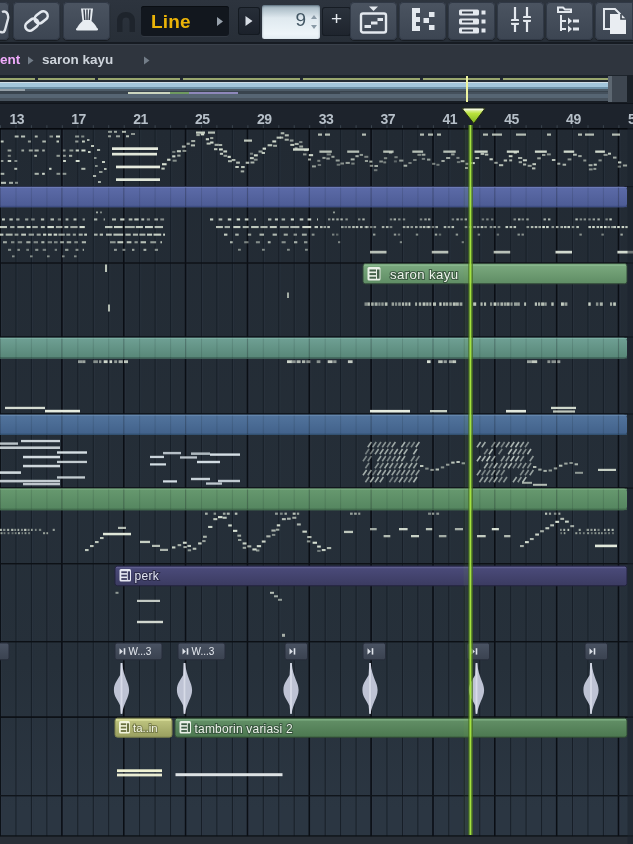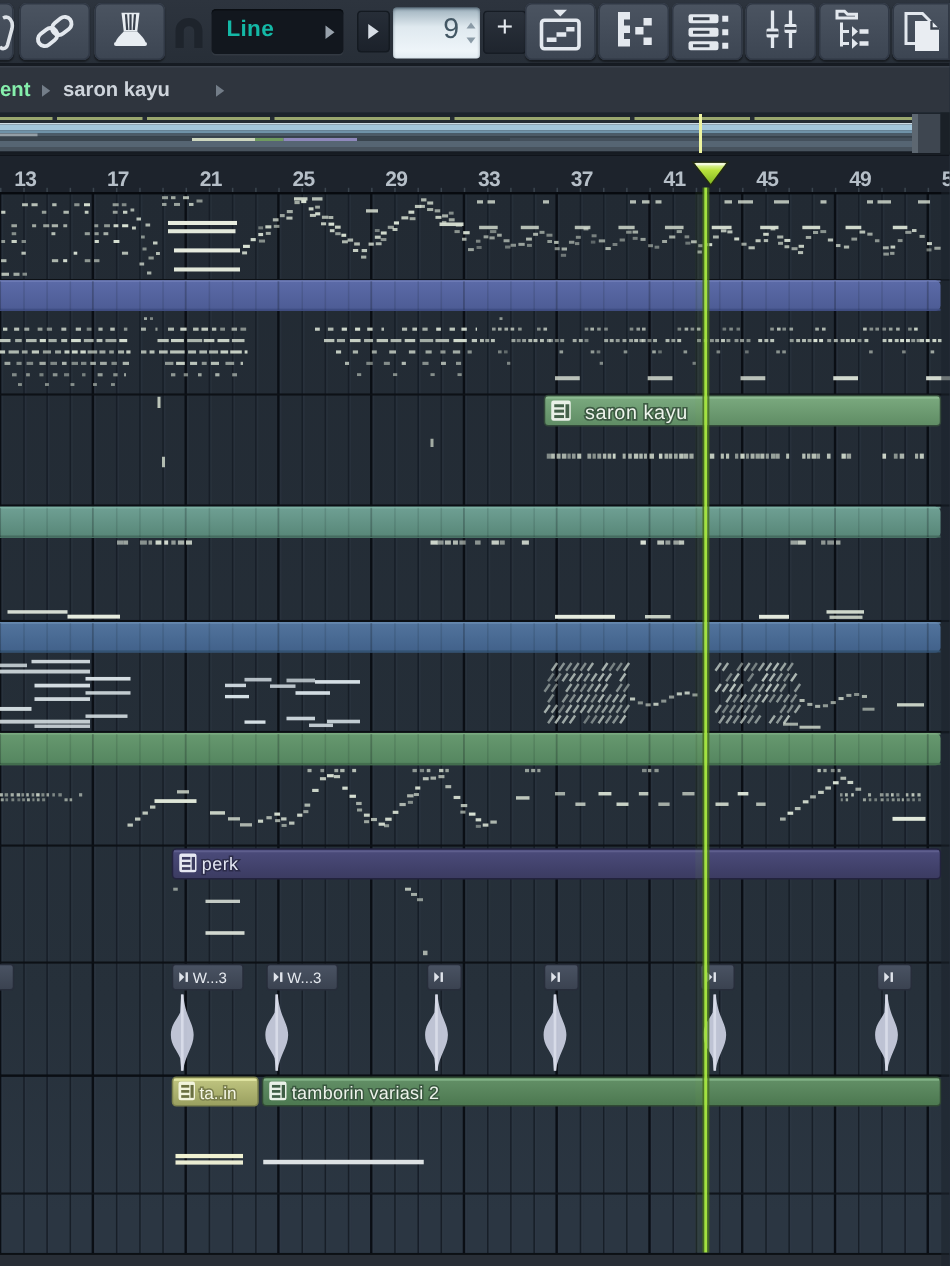--- a/index.html
+++ b/index.html
@@ -35,21 +35,21 @@
         <line x1="18" y1="3.5" x2="17.2" y2="14"></line>
  </g>
  <rect x="4" y="22" width="22" height="2.6" rx="1.3" fill="#e8edf2"></rect>
 </svg>
 
 <svg class="abs" style="left:113px;top:10px" width="26" height="24" viewBox="0 0 26 24">
  <path d="M 4 22 L 4 11 C 4 5 8 2 13 2 C 18 2 22 5 22 11 L 22 22 L 16.5 22 L 16.5 11 C 16.5 8.5 15 7.5 13 7.5 C 11 7.5 9.5 8.5 9.5 11 L 9.5 22 Z" fill="#1e242c"></path>
 </svg>
 
 <div class="abs" style="left:141px;top:6px;width:88px;height:30px;background:#12171e;border-radius:3px;box-shadow:inset 0 1px 0 #0a0e13,0 1px 0 rgba(255,255,255,.05);"></div>
-<div class="abs" style="left:151px;top:11px;font-size:15px;font-weight:bold;color:#14b8a6;letter-spacing:.2px;">Line</div>
+<div class="abs" style="left:151px;top:11px;font-size:19px;font-weight:bold;color:#eab308;letter-spacing:.2px;">Line</div>
 <svg class="abs" style="left:216px;top:14.5px" width="8" height="13">
       <path d="M 1 2 L 7 6.5 L 1 11 Z" fill="#98a2ac"></path>
     </svg>
 
 <div class="abs" style="left:238px;top:7px;width:21.5px;height:28px;background:linear-gradient(#272e38,#1b212a);border-radius:3px;box-shadow:inset 0 0 0 1px #141a21;"></div>
 <svg class="abs" style="left:244px;top:14px" width="10" height="14">
       <path d="M 1.5 2 L 8.5 7 L 1.5 12 Z" fill="#d8dee5"></path>
     </svg>
 
 <div class="abs" style="left:262px;top:4.5px;width:58px;height:34px;border-radius:2.5px;background:linear-gradient(#9db0bc,#dfe9ef 38%,#eef5f9 85%,#e3ecf2);box-shadow:inset 0 1px 2px rgba(30,50,65,.55);"></div>
@@ -115,21 +115,21 @@
       <rect x="19" y="23.5" width="6" height="3" fill="#e3e8ee"></rect>
 </svg>
 <div class="tb" style="left:595px;width:38px;border-radius:4.5px 0 0 4.5px;"></div>
 <svg class="abs" style="left:601px;top:5px" width="30" height="33" viewBox="0 0 30 33">
  <path d="M 3 4 L 14 4 L 19 9 L 19 24 L 3 24 Z" fill="none" stroke="#e3e8ee" stroke-width="2"></path>
  <path d="M 9 9 L 20 9 L 25 14 L 25 29 L 9 29 Z" fill="#e9edf2"></path>
  <path d="M 20 9 L 20 14 L 25 14" fill="none" stroke="#39414d" stroke-width="1.6"></path>
 </svg>
 
 <div class="abs" style="left:0;top:43.5px;width:633px;height:31.5px;background:#2f353e;box-shadow:inset 0 1px 0 #3a414b;"></div>
-<div class="abs" style="left:0;top:52px;font-size:13.5px;font-weight:bold;color:#86efac;">ent</div>
+<div class="abs" style="left:0;top:52px;font-size:13.5px;font-weight:bold;color:#f0abfc;">ent</div>
 <svg class="abs" style="left:27px;top:55px" width="8" height="11">
       <path d="M 1 1.5 L 6.5 5.5 L 1 9.5 Z" fill="#737d88"></path>
     </svg>
 <div class="abs" style="left:42px;top:52px;font-size:13.5px;font-weight:bold;color:#ced4db;">saron kayu</div>
 <svg class="abs" style="left:143px;top:55px" width="8" height="11">
       <path d="M 1 1.5 L 6.5 5.5 L 1 9.5 Z" fill="#737d88"></path>
     </svg>
 
 <div class="abs" style="left:0;top:75px;width:633px;height:28px;background:#1d242c;"></div>
 <div class="abs" style="left:0;top:77.8px;width:612px;height:2.2px;background:#9aa76e;"></div>

